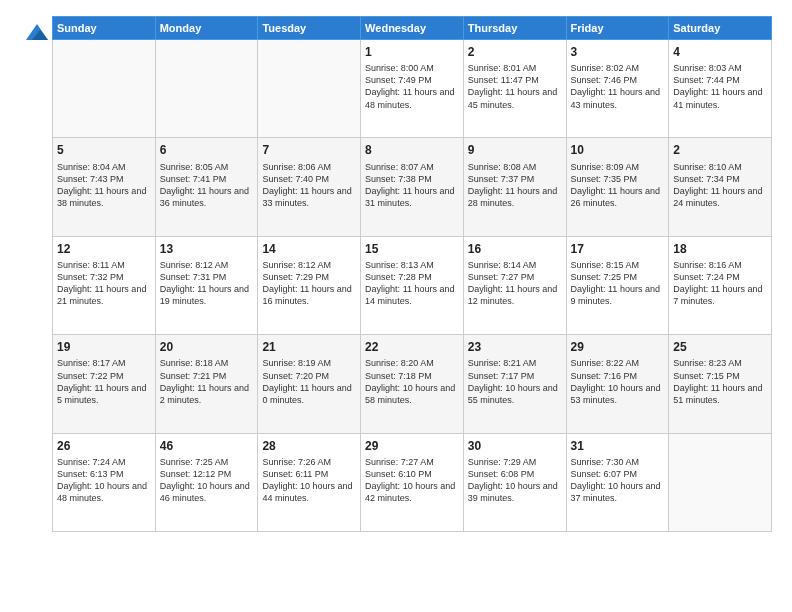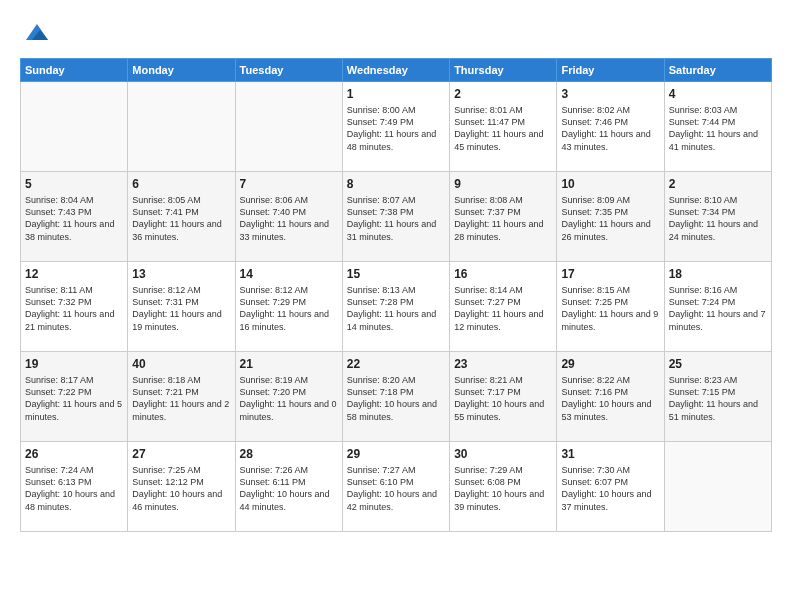--- a/index.html
+++ b/index.html
@@ -8,21 +8,21 @@
       height: 612px;
       font-family: Arial, Helvetica, sans-serif;
       background: #fff;
       overflow: hidden;
     }
     .page {
       width: 792px;
       height: 544px;
       padding: 16px 20px 12px 20px;
       display: flex;
-      flex-direction: column;
+      flex-direction: row;
     }
     .header {
       display: flex;
       justify-content: space-between;
       align-items: flex-start;
       margin-bottom: 10px;
     }
     .logo {
       display: flex;
       align-items: center;
@@ -158,30 +158,30 @@
           <td><span class="day-num">12</span><span>Sunrise: 8:11 AM</span><br><span>Sunset: 7:32 PM</span><br><span>Daylight: 11 hours and 21 minutes.</span></td>
           <td><span class="day-num">13</span><span>Sunrise: 8:12 AM</span><br><span>Sunset: 7:31 PM</span><br><span>Daylight: 11 hours and 19 minutes.</span></td>
           <td><span class="day-num">14</span><span>Sunrise: 8:12 AM</span><br><span>Sunset: 7:29 PM</span><br><span>Daylight: 11 hours and 16 minutes.</span></td>
           <td><span class="day-num">15</span><span>Sunrise: 8:13 AM</span><br><span>Sunset: 7:28 PM</span><br><span>Daylight: 11 hours and 14 minutes.</span></td>
           <td><span class="day-num">16</span><span>Sunrise: 8:14 AM</span><br><span>Sunset: 7:27 PM</span><br><span>Daylight: 11 hours and 12 minutes.</span></td>
           <td><span class="day-num">17</span><span>Sunrise: 8:15 AM</span><br><span>Sunset: 7:25 PM</span><br><span>Daylight: 11 hours and 9 minutes.</span></td>
           <td><span class="day-num">18</span><span>Sunrise: 8:16 AM</span><br><span>Sunset: 7:24 PM</span><br><span>Daylight: 11 hours and 7 minutes.</span></td>
         </tr>
         <tr class="row-alt">
           <td><span class="day-num">19</span><span>Sunrise: 8:17 AM</span><br><span>Sunset: 7:22 PM</span><br><span>Daylight: 11 hours and 5 minutes.</span></td>
-          <td><span class="day-num">40</span><span>Sunrise: 8:18 AM</span><br><span>Sunset: 7:21 PM</span><br><span>Daylight: 11 hours and 2 minutes.</span></td>
+          <td><span class="day-num">20</span><span>Sunrise: 8:18 AM</span><br><span>Sunset: 7:21 PM</span><br><span>Daylight: 11 hours and 2 minutes.</span></td>
           <td><span class="day-num">21</span><span>Sunrise: 8:19 AM</span><br><span>Sunset: 7:20 PM</span><br><span>Daylight: 11 hours and 0 minutes.</span></td>
           <td><span class="day-num">22</span><span>Sunrise: 8:20 AM</span><br><span>Sunset: 7:18 PM</span><br><span>Daylight: 10 hours and 58 minutes.</span></td>
           <td><span class="day-num">23</span><span>Sunrise: 8:21 AM</span><br><span>Sunset: 7:17 PM</span><br><span>Daylight: 10 hours and 55 minutes.</span></td>
           <td><span class="day-num">29</span><span>Sunrise: 8:22 AM</span><br><span>Sunset: 7:16 PM</span><br><span>Daylight: 10 hours and 53 minutes.</span></td>
           <td><span class="day-num">25</span><span>Sunrise: 8:23 AM</span><br><span>Sunset: 7:15 PM</span><br><span>Daylight: 11 hours and 51 minutes.</span></td>
         </tr>
         <tr>
           <td><span class="day-num">26</span><span>Sunrise: 7:24 AM</span><br><span>Sunset: 6:13 PM</span><br><span>Daylight: 10 hours and 48 minutes.</span></td>
-          <td><span class="day-num">27</span><span>Sunrise: 7:25 AM</span><br><span>Sunset: 12:12 PM</span><br><span>Daylight: 10 hours and 46 minutes.</span></td>
+          <td><span class="day-num">46</span><span>Sunrise: 7:25 AM</span><br><span>Sunset: 12:12 PM</span><br><span>Daylight: 10 hours and 46 minutes.</span></td>
           <td><span class="day-num">28</span><span>Sunrise: 7:26 AM</span><br><span>Sunset: 6:11 PM</span><br><span>Daylight: 10 hours and 44 minutes.</span></td>
           <td><span class="day-num">29</span><span>Sunrise: 7:27 AM</span><br><span>Sunset: 6:10 PM</span><br><span>Daylight: 10 hours and 42 minutes.</span></td>
           <td><span class="day-num">30</span><span>Sunrise: 7:29 AM</span><br><span>Sunset: 6:08 PM</span><br><span>Daylight: 10 hours and 39 minutes.</span></td>
           <td><span class="day-num">31</span><span>Sunrise: 7:30 AM</span><br><span>Sunset: 6:07 PM</span><br><span>Daylight: 10 hours and 37 minutes.</span></td>
           <td class="empty"></td>
         </tr>
       </tbody>
   </table>
 </div>
 

